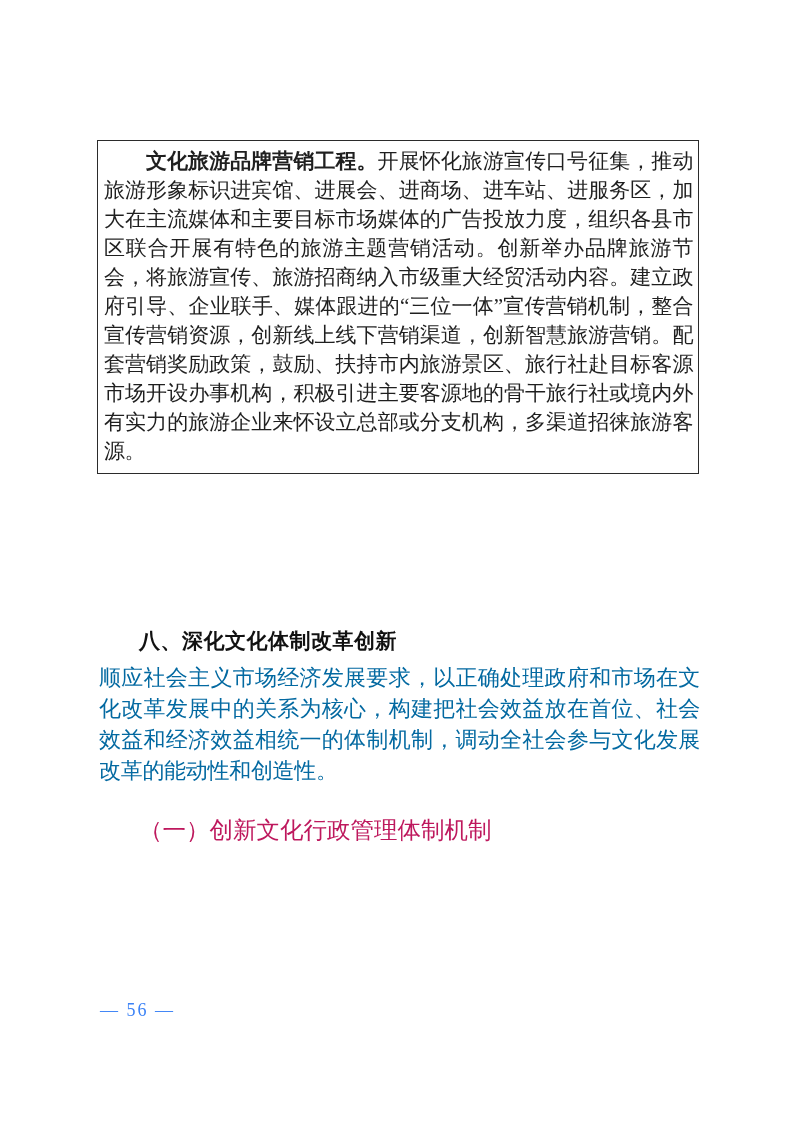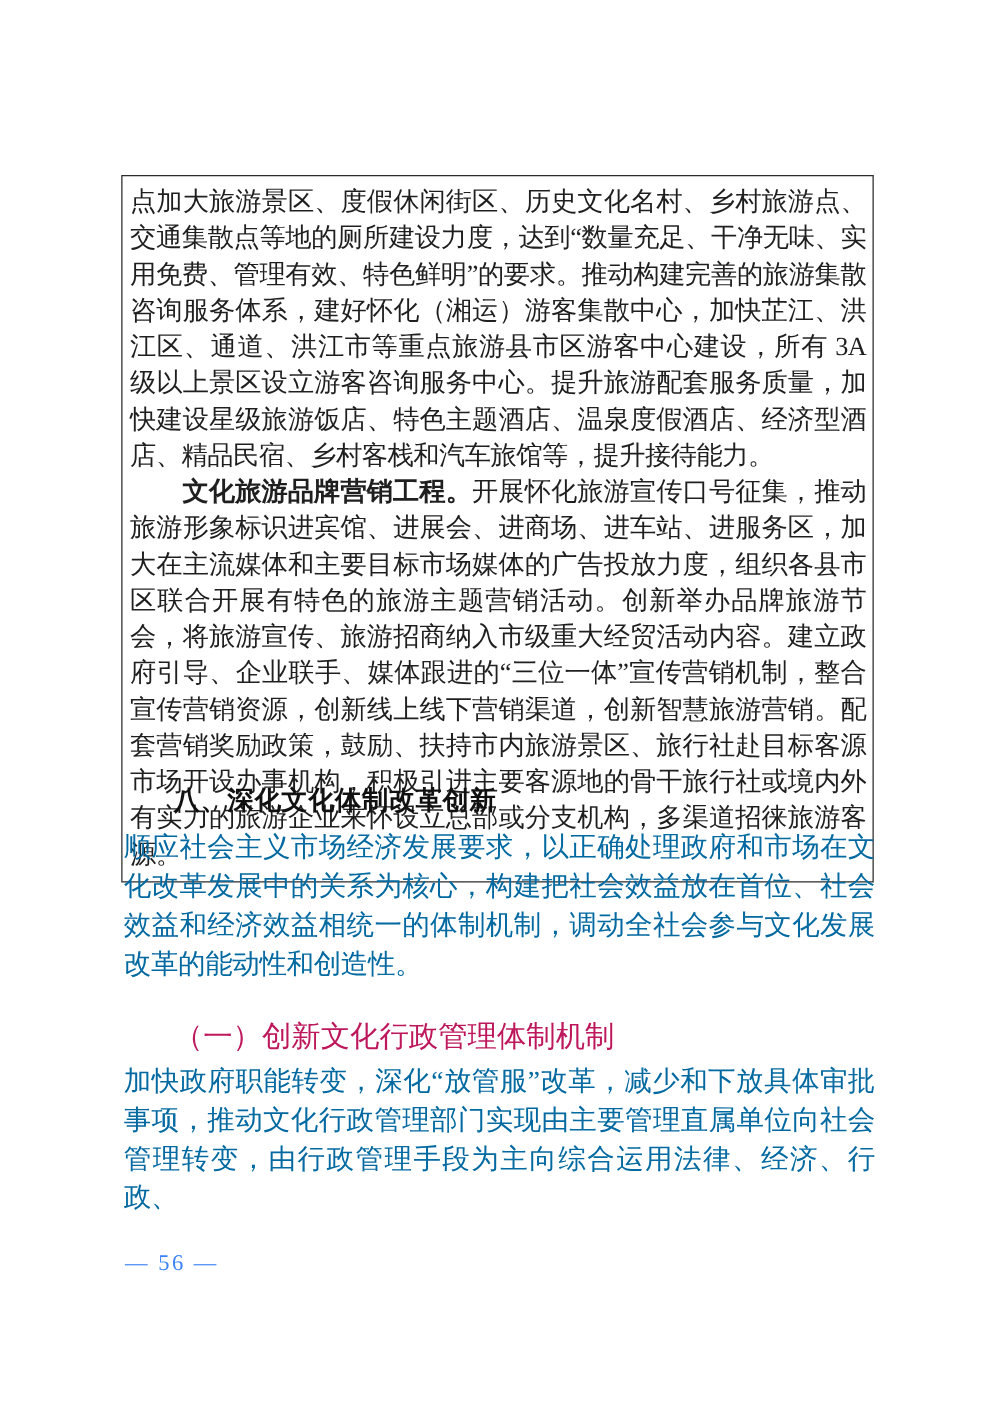--- a/index.html
+++ b/index.html
@@ -88,27 +88,25 @@
     letter-spacing: 2px;
     color: #3b82f6;
   }
 </style>
 </head>
 <body>
 
 <div class="page">
 
   <div class="boxed-section">
-    <p class="kai-para">点加大旅游景区、度假休闲街区、历史文化名村、乡村旅游点、交通集散点等地的厕所建设力度，达到“数量充足、干净无味、实用免费、管理有效、特色鲜明”的要求。推动构建完善的旅游集散咨询服务体系，建好怀化（湘运）游客集散中心，加快芷江、洪江区、通道、洪江市等重点旅游县市区游客中心建设，所有 3A 级以上景区设立游客咨询服务中心。提升旅游配套服务质量，加快建设星级旅游饭店、特色主题酒店、温泉度假酒店、经济型酒店、精品民宿、乡村客栈和汽车旅馆等，提升接待能力。</p>
     <p class="kai-para indent2"><span class="bold-lead">文化旅游品牌营销工程。</span><span>开展怀化旅游宣传口号征集，推动旅游形象标识进宾馆、进展会、进商场、进车站、进服务区，加大在主流媒体和主要目标市场媒体的广告投放力度，组织各县市区联合开展有特色的旅游主题营销活动。创新举办品牌旅游节会，将旅游宣传、旅游招商纳入市级重大经贸活动内容。建立政府引导、企业联手、媒体跟进的“三位一体”宣传营销机制，整合宣传营销资源，创新线上线下营销渠道，创新智慧旅游营销。配套营销奖励政策，鼓励、扶持市内旅游景区、旅行社赴目标客源市场开设办事机构，积极引进主要客源地的骨干旅行社或境内外有实力的旅游企业来怀设立总部或分支机构，多渠道招徕旅游客源。</span></p>
   </div>
 
   <h2 class="section-heading">八、深化文化体制改革创新</h2>
 
   <p class="fangsong-para para-reform">顺应社会主义市场经济发展要求，以正确处理政府和市场在文化改革发展中的关系为核心，构建把社会效益放在首位、社会效益和经济效益相统一的体制机制，调动全社会参与文化发展改革的能动性和创造性。</p>
 
   <h3 class="subsection-heading">（一）创新文化行政管理体制机制</h3>
 
-  <p class="fangsong-para para-admin">加快政府职能转变，深化“放管服”改革，减少和下放具体审批事项，推动文化行政管理部门实现由主要管理直属单位向社会管理转变，由行政管理手段为主向综合运用法律、经济、行政、</p>
 
   <div class="page-number">— 56 —</div>
 
 </div>
 
 </body></html>

